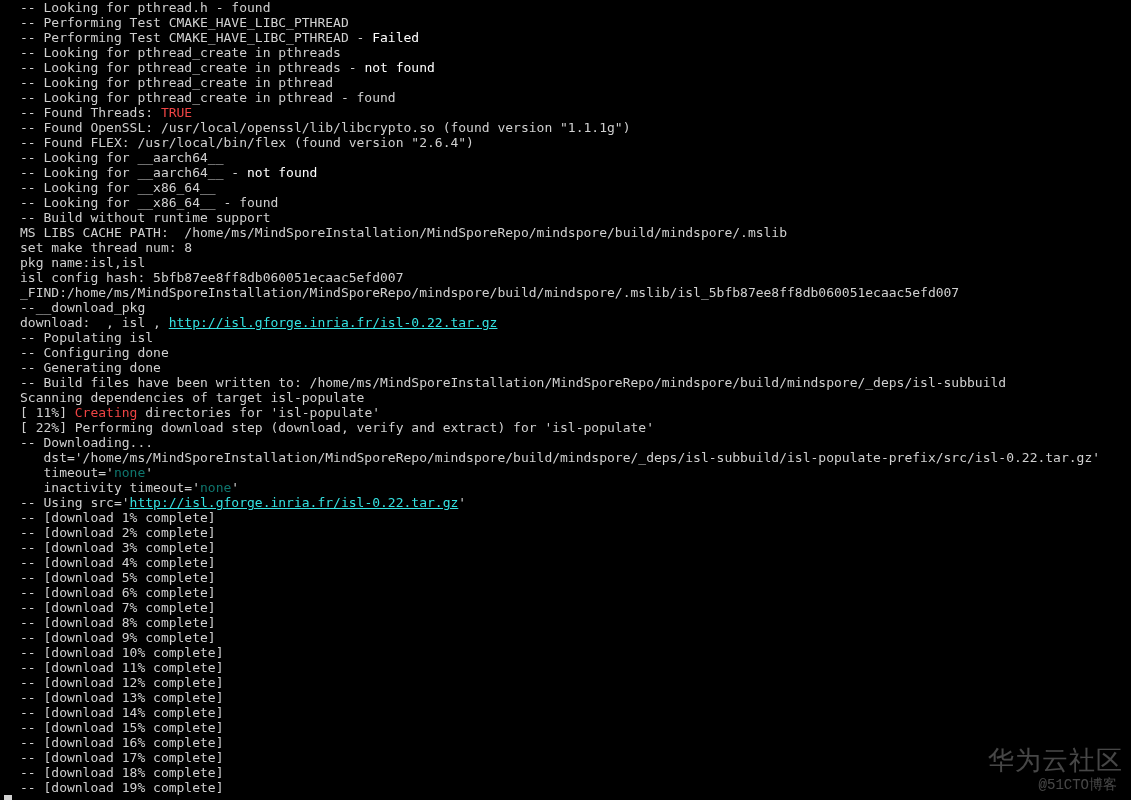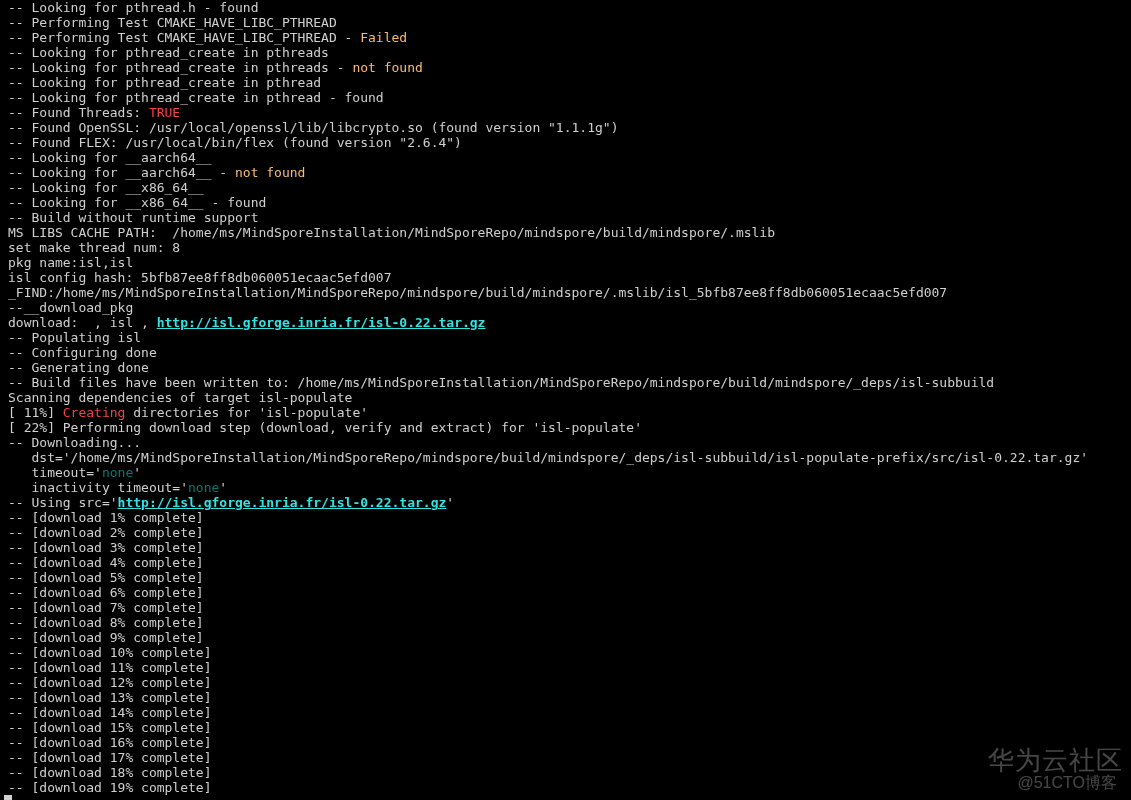--- a/index.html
+++ b/index.html
@@ -9,27 +9,27 @@
     height:800px;
     background:#000;
     overflow:hidden;
   }
   #term {
     font-family:"DejaVu Sans Mono","Liberation Mono","Courier New",monospace;
     font-size:13px;
     line-height:15px;
     white-space:pre;
     color:#d0d0d0;
-    padding:0 8px;
+    padding:0 20px;
     letter-spacing:0;
   }
-  .red    { color:#fdba74;text-align:right; }
+  .red    { color:#ffffff;text-align:right; }
   .cyan   { color:#ef4444; }
   .purple { color:#0f766e; }
-  .uline  { color:#34e2e2; text-decoration:underline;font-weight:bold; }
+  .uline  { color:#34e2e2; text-decoration:underline; }
   .cursor {
     display:inline-block;
     width:8px;
     height:14px;
     background:#d0d0d0;
     vertical-align:bottom;
   }
   #watermark-main {
     position:absolute;
     bottom:22px;
@@ -38,22 +38,22 @@
     font-size:26px;
     font-weight:500;
     color:rgba(255,255,255,0.28);
     letter-spacing:1px;
     pointer-events:none;
   }
   #watermark-sub {
     position:absolute;
     bottom:6px;
     right:14px;
-    font-family:Liberation Sans, sans-serif;
-    font-size:16px;
+    font-family:Liberation Mono, monospace;
+    font-size:14px;
     color:rgba(255,255,255,0.28);
     pointer-events:none;
   }
 </style>
 </head>
 <body>
 
 <div id="term"><div><span>-- Looking for pthread.h - found</span></div><div><span>-- Performing Test CMAKE_HAVE_LIBC_PTHREAD</span></div><div><span>-- Performing Test CMAKE_HAVE_LIBC_PTHREAD - </span><span class="red">Failed</span></div><div><span>-- Looking for pthread_create in pthreads</span></div><div><span>-- Looking for pthread_create in pthreads - </span><span class="red">not found</span></div><div><span>-- Looking for pthread_create in pthread</span></div><div><span>-- Looking for pthread_create in pthread - found</span></div><div><span>-- Found Threads: </span><span class="cyan">TRUE</span></div><div><span>-- Found OpenSSL: /usr/local/openssl/lib/libcrypto.so (found version "1.1.1g")</span></div><div><span>-- Found FLEX: /usr/local/bin/flex (found version "2.6.4")</span></div><div><span>-- Looking for __aarch64__</span></div><div><span>-- Looking for __aarch64__ - </span><span class="red">not found</span></div><div><span>-- Looking for __x86_64__</span></div><div><span>-- Looking for __x86_64__ - found</span></div><div><span>-- Build without runtime support</span></div><div><span>MS LIBS CACHE PATH:  /home/ms/MindSporeInstallation/MindSporeRepo/mindspore/build/mindspore/.mslib</span></div><div><span>set make thread num: 8</span></div><div><span>pkg name:isl,isl</span></div><div><span>isl config hash: 5bfb87ee8ff8db060051ecaac5efd007</span></div><div><span>_FIND:/home/ms/MindSporeInstallation/MindSporeRepo/mindspore/build/mindspore/.mslib/isl_5bfb87ee8ff8db060051ecaac5efd007</span></div><div><span>--__download_pkg</span></div><div><span>download:  , isl , </span><span class="uline">http://isl.gforge.inria.fr/isl-0.22.tar.gz</span></div><div><span>-- Populating isl</span></div><div><span>-- Configuring done</span></div><div><span>-- Generating done</span></div><div><span>-- Build files have been written to: /home/ms/MindSporeInstallation/MindSporeRepo/mindspore/build/mindspore/_deps/isl-subbuild</span></div><div><span>Scanning dependencies of target isl-populate</span></div><div><span>[ 11%] </span><span class="cyan">Creating</span><span> directories for 'isl-populate'</span></div><div><span>[ 22%] Performing download step (download, verify and extract) for 'isl-populate'</span></div><div><span>-- Downloading...</span></div><div><span>   dst='/home/ms/MindSporeInstallation/MindSporeRepo/mindspore/build/mindspore/_deps/isl-subbuild/isl-populate-prefix/src/isl-0.22.tar.gz'</span></div><div><span>   timeout='</span><span class="purple">none</span><span>'</span></div><div><span>   inactivity timeout='</span><span class="purple">none</span><span>'</span></div><div><span>-- Using src='</span><span class="uline">http://isl.gforge.inria.fr/isl-0.22.tar.gz</span><span>'</span></div><div><span>-- [download 1% complete]</span></div><div><span>-- [download 2% complete]</span></div><div><span>-- [download 3% complete]</span></div><div><span>-- [download 4% complete]</span></div><div><span>-- [download 5% complete]</span></div><div><span>-- [download 6% complete]</span></div><div><span>-- [download 7% complete]</span></div><div><span>-- [download 8% complete]</span></div><div><span>-- [download 9% complete]</span></div><div><span>-- [download 10% complete]</span></div><div><span>-- [download 11% complete]</span></div><div><span>-- [download 12% complete]</span></div><div><span>-- [download 13% complete]</span></div><div><span>-- [download 14% complete]</span></div><div><span>-- [download 15% complete]</span></div><div><span>-- [download 16% complete]</span></div><div><span>-- [download 17% complete]</span></div><div><span>-- [download 18% complete]</span></div><div><span>-- [download 19% complete]</span></div></div>
 <span class="cursor" id="cursor" style="position: absolute; left: 4px; top: 795px;"></span>
 

